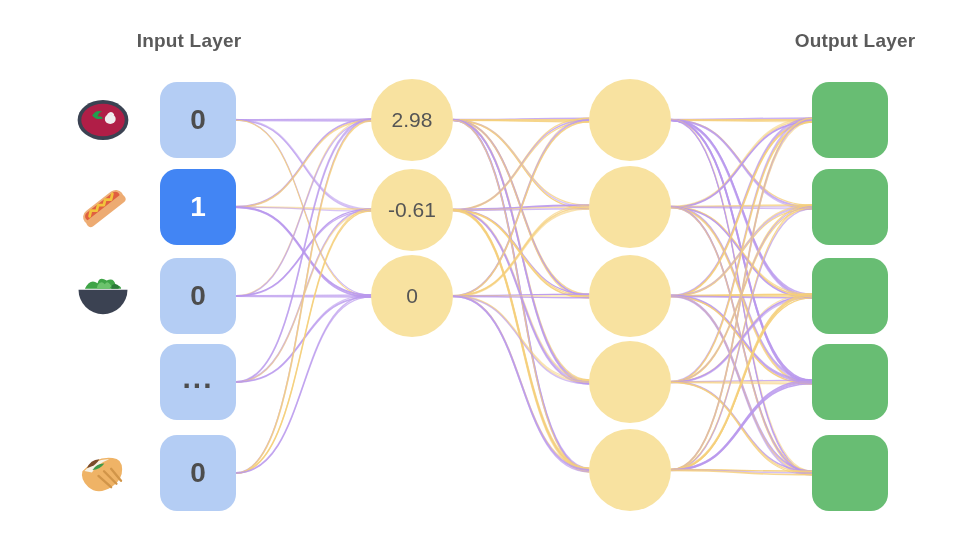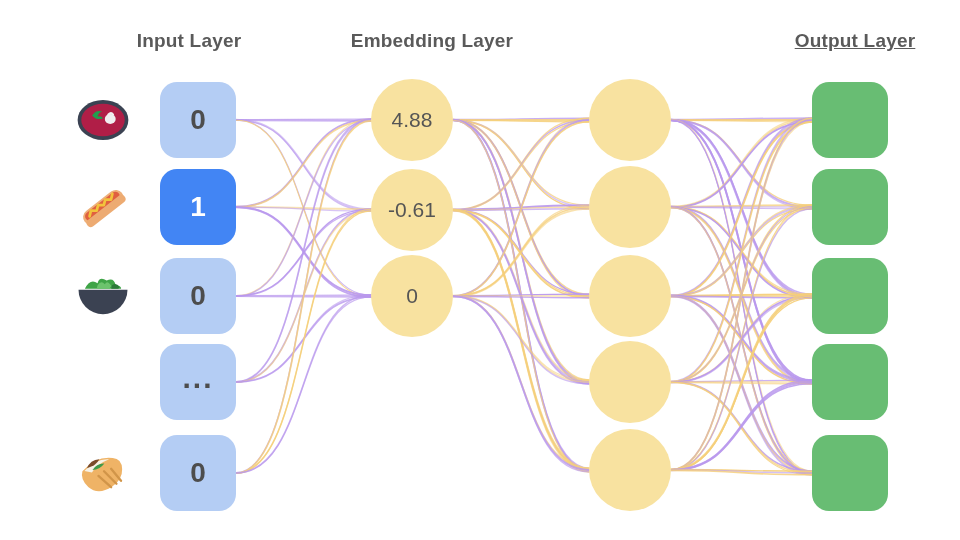--- a/index.html
+++ b/index.html
@@ -29,21 +29,21 @@
     font-weight: bold;
     color: #5a5a5a;
     letter-spacing: 0.2px;
     white-space: nowrap;
     text-align: center;
     transform: translateX(-50%);
     top: 30px;
   }
   #title-input    { left: 189px; }
   #title-embedding{ left: 432px; }
-  #title-output   { left: 855px; text-decoration: underline; }
+  #title-output   { left: 855px; }
 
   
   #edges {
     position: absolute;
     left: 0; top: 0;
     width: 960px; height: 540px;
     pointer-events: none;
   }
 
   
@@ -94,21 +94,20 @@
     height: 58px;
   }
   .food-icon svg { display: block; width: 58px; height: 58px; }
 </style>
 </head>
 <body>
 
 <div id="stage">
 
   <div class="layer-title" id="title-input">Input Layer</div>
-  <div class="layer-title" id="title-embedding">Embedding Layer</div>
   <div class="layer-title" id="title-output">Output Layer</div>
 
   <svg id="edges" viewBox="0 0 960 540" xmlns="http://www.w3.org/2000/svg">
       <path d="M 236 119.775 C 310.25 119.775, 296.75 119.1, 371 119.1" stroke="#b998ed" stroke-width="1.3693383097648621" fill="none" opacity="0.7669167995452881" stroke-linecap="round"></path>
       <path d="M 236 120.225 C 310.25 120.225, 296.75 120.9, 371 120.9" stroke="#b998ed" stroke-width="1.7049668788909913" fill="none" opacity="0.7616811752319337" stroke-linecap="round"></path>
       <path d="M 236 119.775 C 310.25 119.775, 296.75 209.1, 371 209.1" stroke="#b998ed" stroke-width="1.923793935775757" fill="none" opacity="0.5798238754272461" stroke-linecap="round"></path>
       <path d="M 236 120.225 C 310.25 120.225, 296.75 210.9, 371 210.9" stroke="#b998ed" stroke-width="1.2886704444885255" fill="none" opacity="0.6273418545722962" stroke-linecap="round"></path>
       <path d="M 236 119.775 C 310.25 119.775, 296.75 295.1, 371 295.1" stroke="#b998ed" stroke-width="1.1531306982040406" fill="none" opacity="0.7036257863044739" stroke-linecap="round"></path>
       <path d="M 236 120.225 C 310.25 120.225, 296.75 296.9, 371 296.9" stroke="#f5cf7a" stroke-width="1.164794146642089" fill="none" opacity="0.8194737017154694" stroke-linecap="round"></path>
       <path d="M 236 206.775 C 310.25 206.775, 296.75 119.1, 371 119.1" stroke="#b998ed" stroke-width="1.8286208987236026" fill="none" opacity="0.8464894771575928" stroke-linecap="round"></path>
@@ -309,21 +308,21 @@
       </div>
       <div class="node in-box dots" style="left: 160px; top: 344px;">
         <span>...</span>
       </div>
       <div class="node in-box" style="left: 160px; top: 435px;">
         <span>0</span>
       </div>
     </div>
   <div id="embedding-container">
       <div class="node emb-circle" style="left: 371px; top: 79px;">
-        <span>4.88</span>
+        <span>2.98</span>
       </div>
       <div class="node emb-circle" style="left: 371px; top: 169px;">
         <span>-0.61</span>
       </div>
       <div class="node emb-circle" style="left: 371px; top: 255px;">
         <span>0</span>
       </div>
     </div>
   <div id="hidden-container">
       <div class="node hid-circle" style="left: 589px; top: 79px;"></div>

